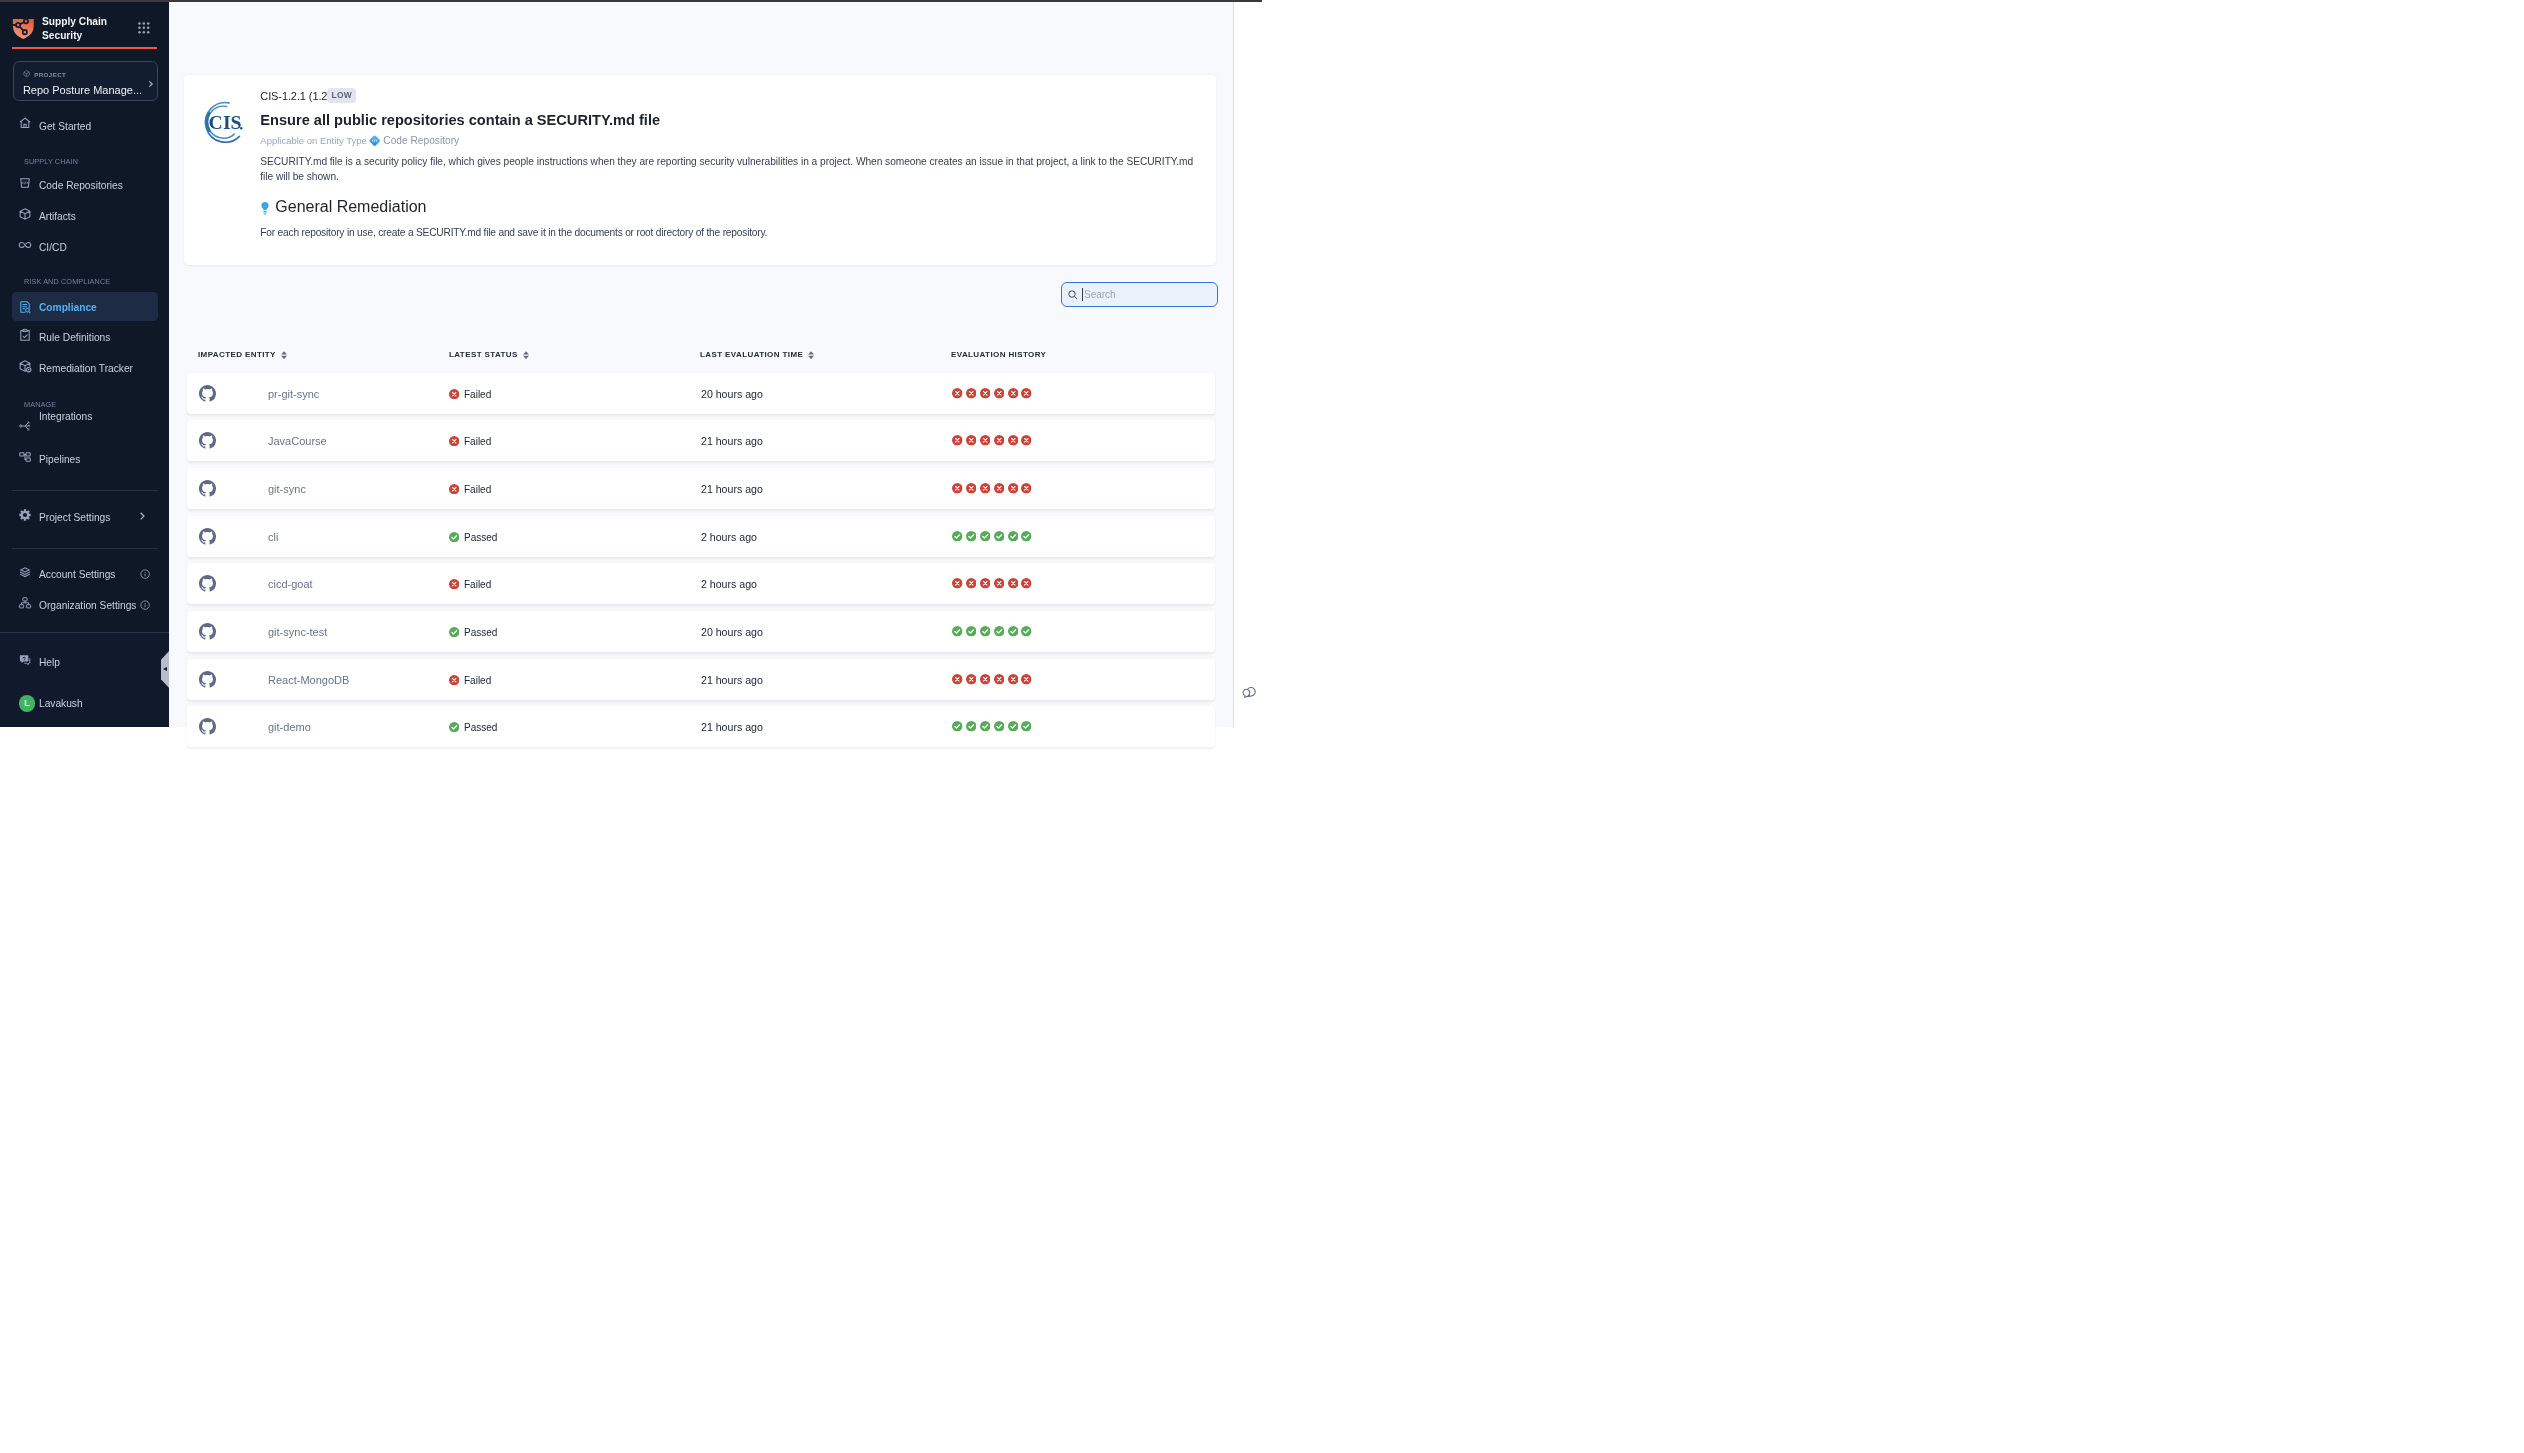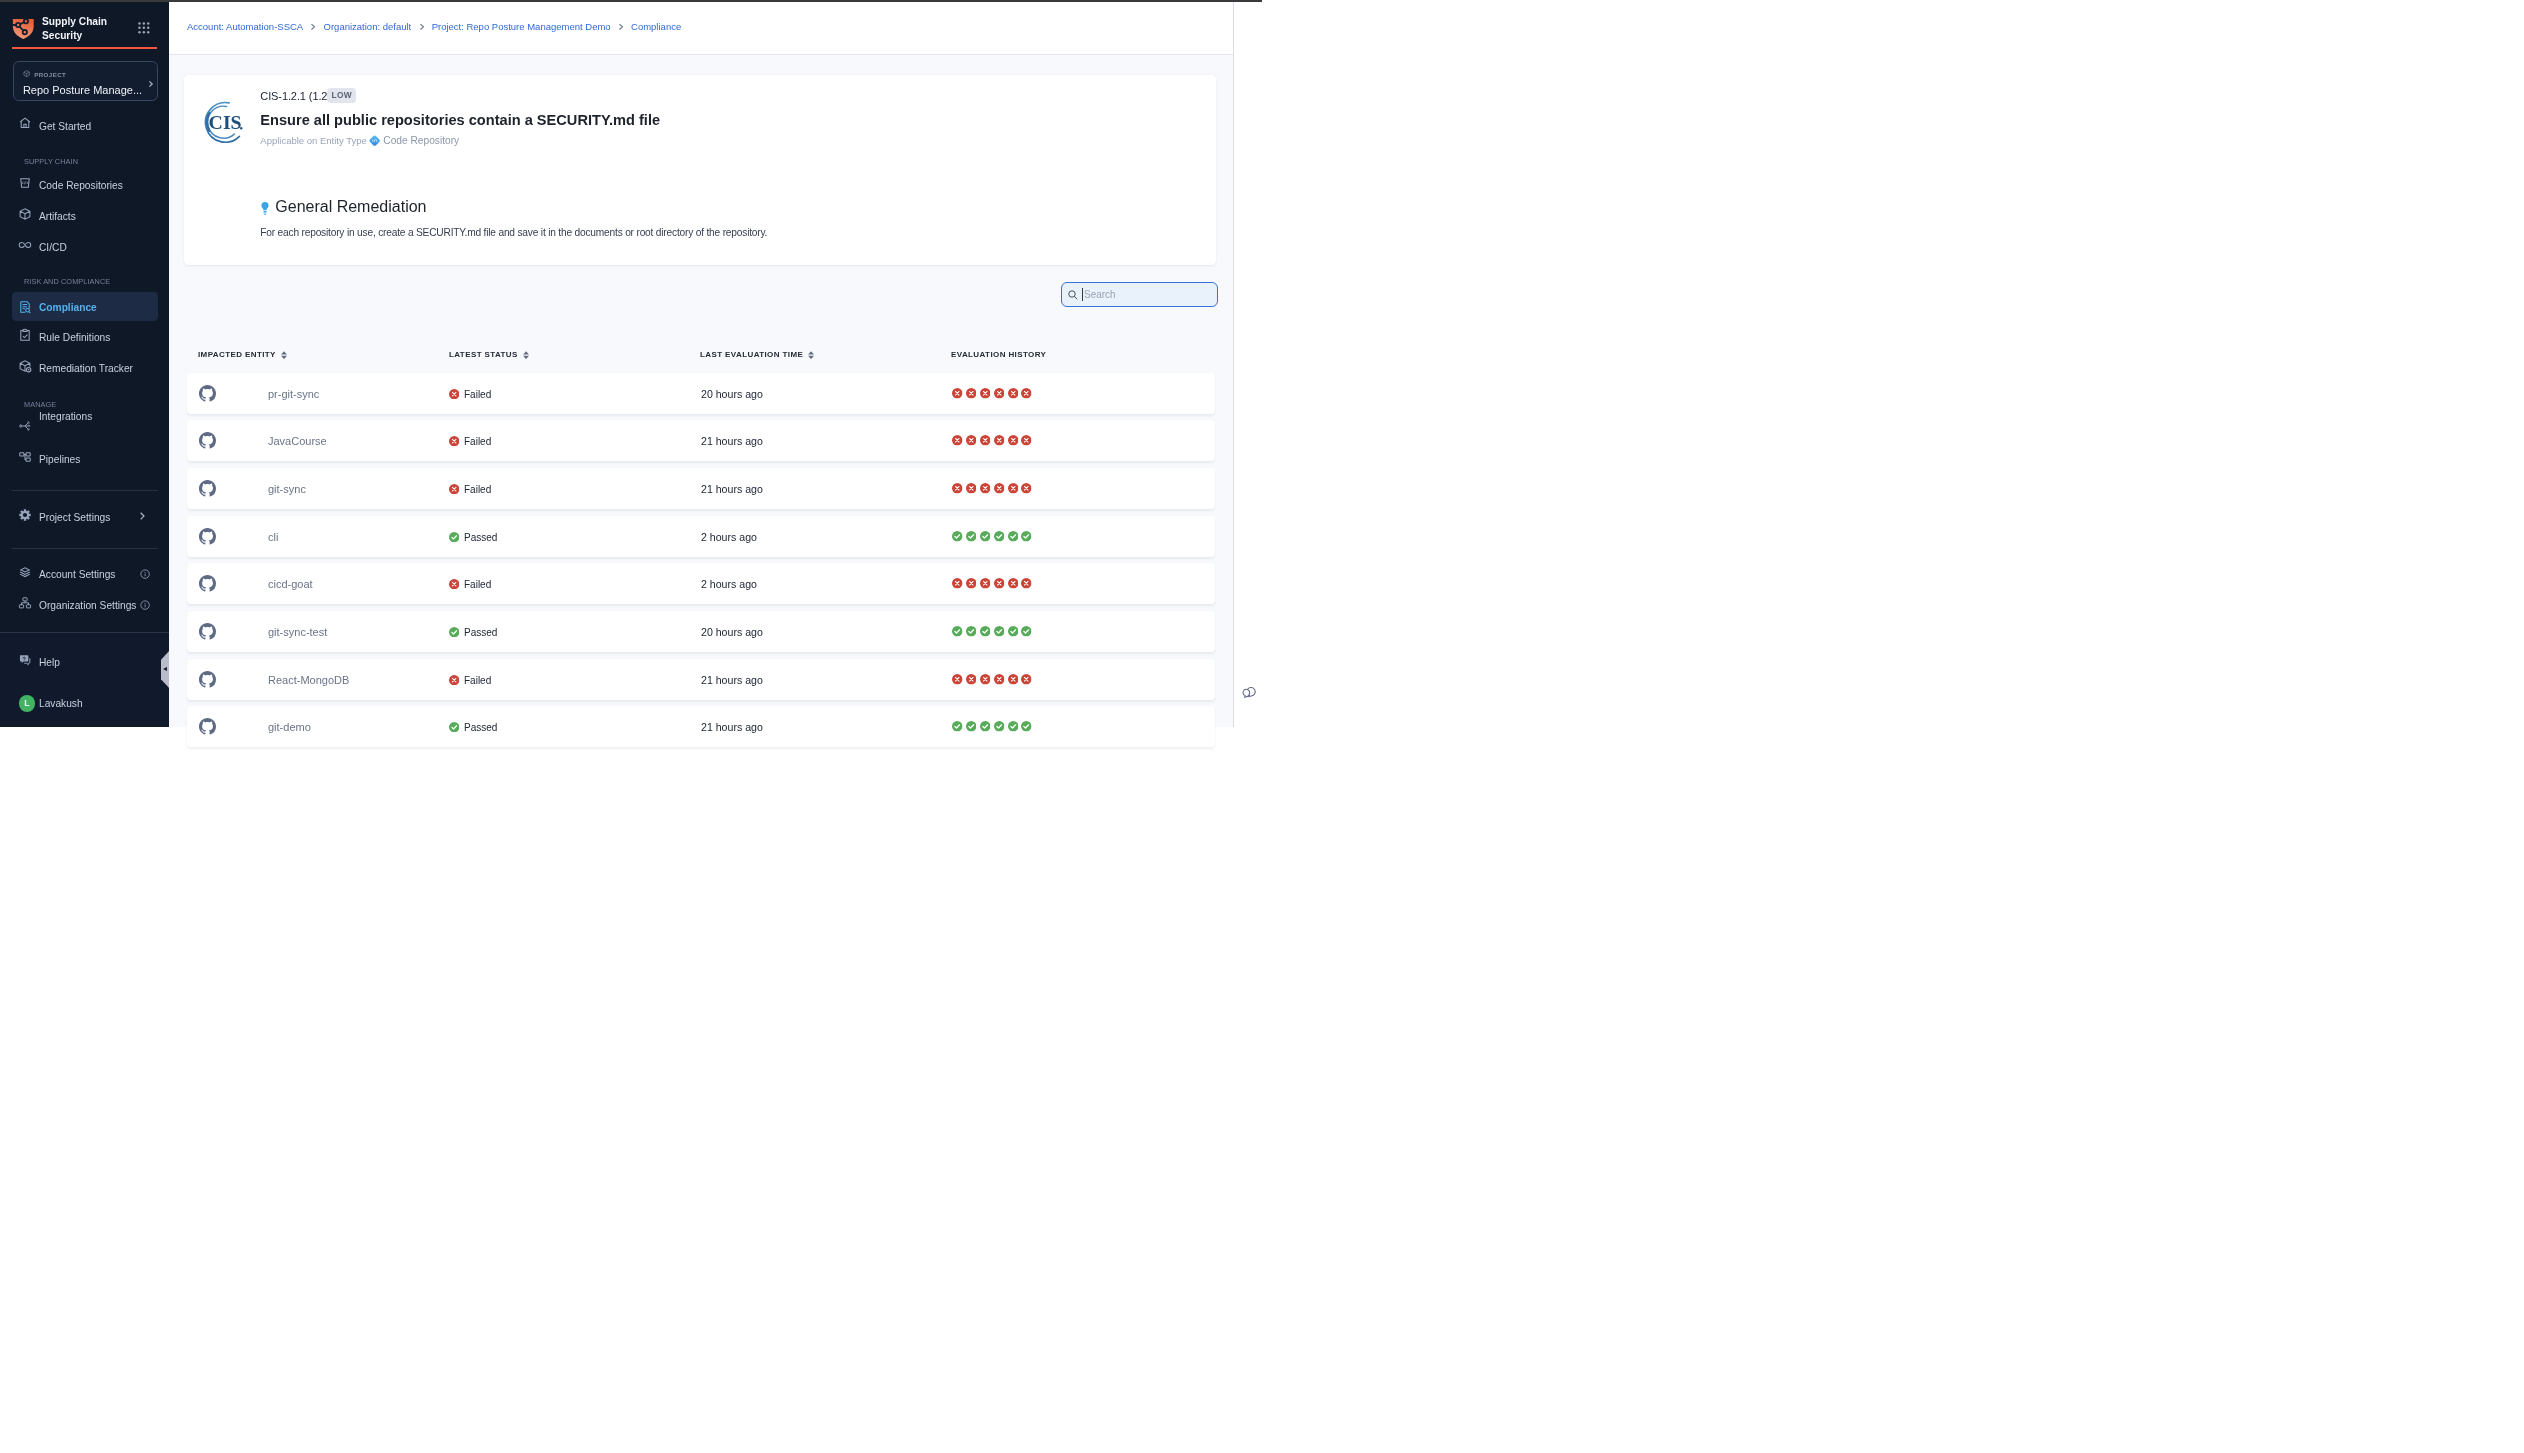--- a/index.html
+++ b/index.html
@@ -199,31 +199,20 @@
 
   <div class="abs" style="left:18.6px; top:695px; width:16.5px; height:16.5px; border-radius:50%; background:#42b263;"></div>
   <div class="abs" style="left:18.6px; top:703px; width:16.5px; transform:translateY(-50%); text-align:center; font-size:8.8px; font-weight:bold; color:#eafaf0;">L</div>
   <div class="navitem" style="top:703px;">Lavakush</div>
 
   <div class="abs" style="left:161px; top:650px; width:9px; height:39px; background:#b9bdca; clip-path:polygon(100% 0%, 100% 100%, 0% 75%, 0% 25%);"></div>
   <div class="abs" style="left:163px; top:667px; width:0; height:0; border-top:2.7px solid transparent; border-bottom:2.7px solid transparent; border-right:4.7px solid #141d30;"></div>
 </div>
 
 <div id="main">
-  <div id="crumbbar">
-    <div style="position:absolute; left:18px; top:25.4px; transform:translateY(-50%); white-space:nowrap;">
-      <span class="crumb">Account: Automation-SSCA</span><svg class="crumbsep" width="5.8" height="6.6" viewBox="0 0 8 9">
-          <path d="M2 0.8 L6.2 4.5 L2 8.2" stroke="#64748b" stroke-width="1.5" fill="none"></path>
-        </svg><span class="crumb">Organization: default</span><svg class="crumbsep" width="5.8" height="6.6" viewBox="0 0 8 9">
-          <path d="M2 0.8 L6.2 4.5 L2 8.2" stroke="#64748b" stroke-width="1.5" fill="none"></path>
-        </svg><span class="crumb">Project: Repo Posture Management Demo</span><svg class="crumbsep" width="5.8" height="6.6" viewBox="0 0 8 9">
-          <path d="M2 0.8 L6.2 4.5 L2 8.2" stroke="#64748b" stroke-width="1.5" fill="none"></path>
-        </svg><span class="crumb">Compliance</span>
-    </div>
-  </div>
   <div id="rightstrip">
     <svg style="position:absolute; left:8px; top:685px;" width="14.6" height="14.6" viewBox="0 0 24 24" fill="none" stroke="#5f6880" stroke-width="1.7">
       <path d="M9.4 6.6 A7 7 0 1 1 15.4 18.1 L11.4 19.1 L12.3 16.6"></path>
       <path d="M12.2 14.2 A5.3 5.3 0 1 0 5.0 17.4 L4.5 20.1 L7.4 19.2 A5.3 5.3 0 0 0 12.2 14.2 Z"></path>
     </svg>
   </div>
 
   <div id="card">
 
     <svg class="abs" style="left:18px; top:25px;" width="44" height="44" viewBox="0 0 60 60">
@@ -247,20 +236,21 @@
       <defs>
           <linearGradient id="crg" x1="0" y1="0" x2="1" y2="1">
         <stop offset="0" stop-color="#59c2ef"></stop>
             <stop offset="1" stop-color="#2f7de0"></stop>
       </linearGradient>
         </defs>
       <rect x="2.1" y="2.1" width="11.8" height="11.8" rx="2.8" transform="rotate(45 8 8)" fill="url(#crg)"></rect>
       <path d="M6.0 6.4 L4.4 8 L6.0 9.6 M10.0 6.4 L11.6 8 L10.0 9.6 M8.8 5.9 L7.2 10.1" stroke="#fff" stroke-width="1.05" fill="none"></path>
     </svg>
     <div class="abs" style="left:199px; top:65px; transform:translateY(-50%); font-size:10.2px; color:#8d97a9;">Code Repository</div>
+    <div class="abs" style="left:76px; top:80px; font-size:10.2px; letter-spacing:-0.04px; line-height:14.6px; color:#353e4f; white-space:nowrap;">SECURITY.md file is a security policy file, which gives people instructions when they are reporting security vulnerabilities in a project. When someone creates an issue in that project, a link to the SECURITY.md<br>file will be shown.</div>
     <svg class="abs" style="left:77px; top:126px;" width="8" height="14.6" viewBox="0 0 11 18" fill="#3aa4e8">
       <path d="M5.5 0.5 C2.5 0.5 0.5 2.6 0.5 5.3 C0.5 7 1.4 8 2.2 9 C2.8 9.8 3.3 10.5 3.4 11.5 L7.6 11.5 C7.7 10.5 8.2 9.8 8.8 9 C9.6 8 10.5 7 10.5 5.3 C10.5 2.6 8.5 0.5 5.5 0.5 Z"></path>
       <rect x="3.3" y="12.5" width="4.4" height="1.5" rx="0.7"></rect>
       <rect x="3.3" y="14.7" width="4.4" height="1.5" rx="0.7"></rect>
       <path d="M4.2 16.9 L6.8 16.9 L6.3 17.8 L4.7 17.8 Z"></path>
     </svg>
     <div class="abs" style="left:91px; top:132px; transform:translateY(-50%); font-size:16px; font-weight:normal; color:#1d222b;">General Remediation</div>
     <div class="abs" style="left:76px; top:157px; transform:translateY(-50%); font-size:10.2px; letter-spacing:-0.2px; color:#353e4f;">For each repository in use, create a SECURITY.md file and save it in the documents or root directory of the repository.</div>
   </div>
 

